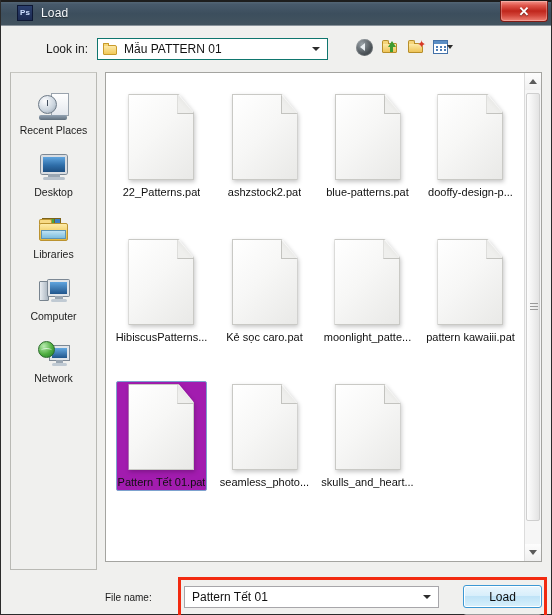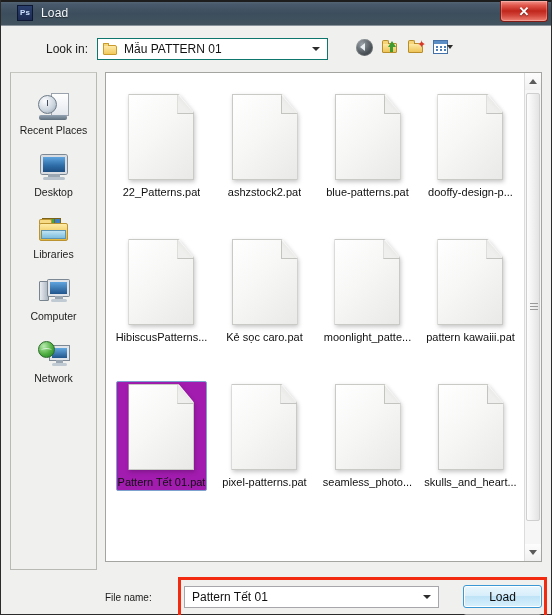--- a/index.html
+++ b/index.html
@@ -777,29 +777,20 @@
         <div class="file-cell selected">
           <span class="selbox">
             <span class="doc-icon">
                 <span class="page"></span>
                 <span class="fold"></span>
               </span>
             <span class="fname">Pattern Tết 01.pat</span>
           </span>
         </div>
 
-        <div class="file-cell">
-          <span class="selbox">
-            <span class="doc-icon">
-                <span class="page"></span>
-                <span class="fold"></span>
-              </span>
-            <span class="fname">pixel-patterns.pat</span>
-          </span>
-        </div>
 
         <div class="file-cell">
           <span class="selbox">
             <span class="doc-icon">
                 <span class="page"></span>
                 <span class="fold"></span>
               </span>
             <span class="fname">seamless_photo...</span>
           </span>
         </div>

